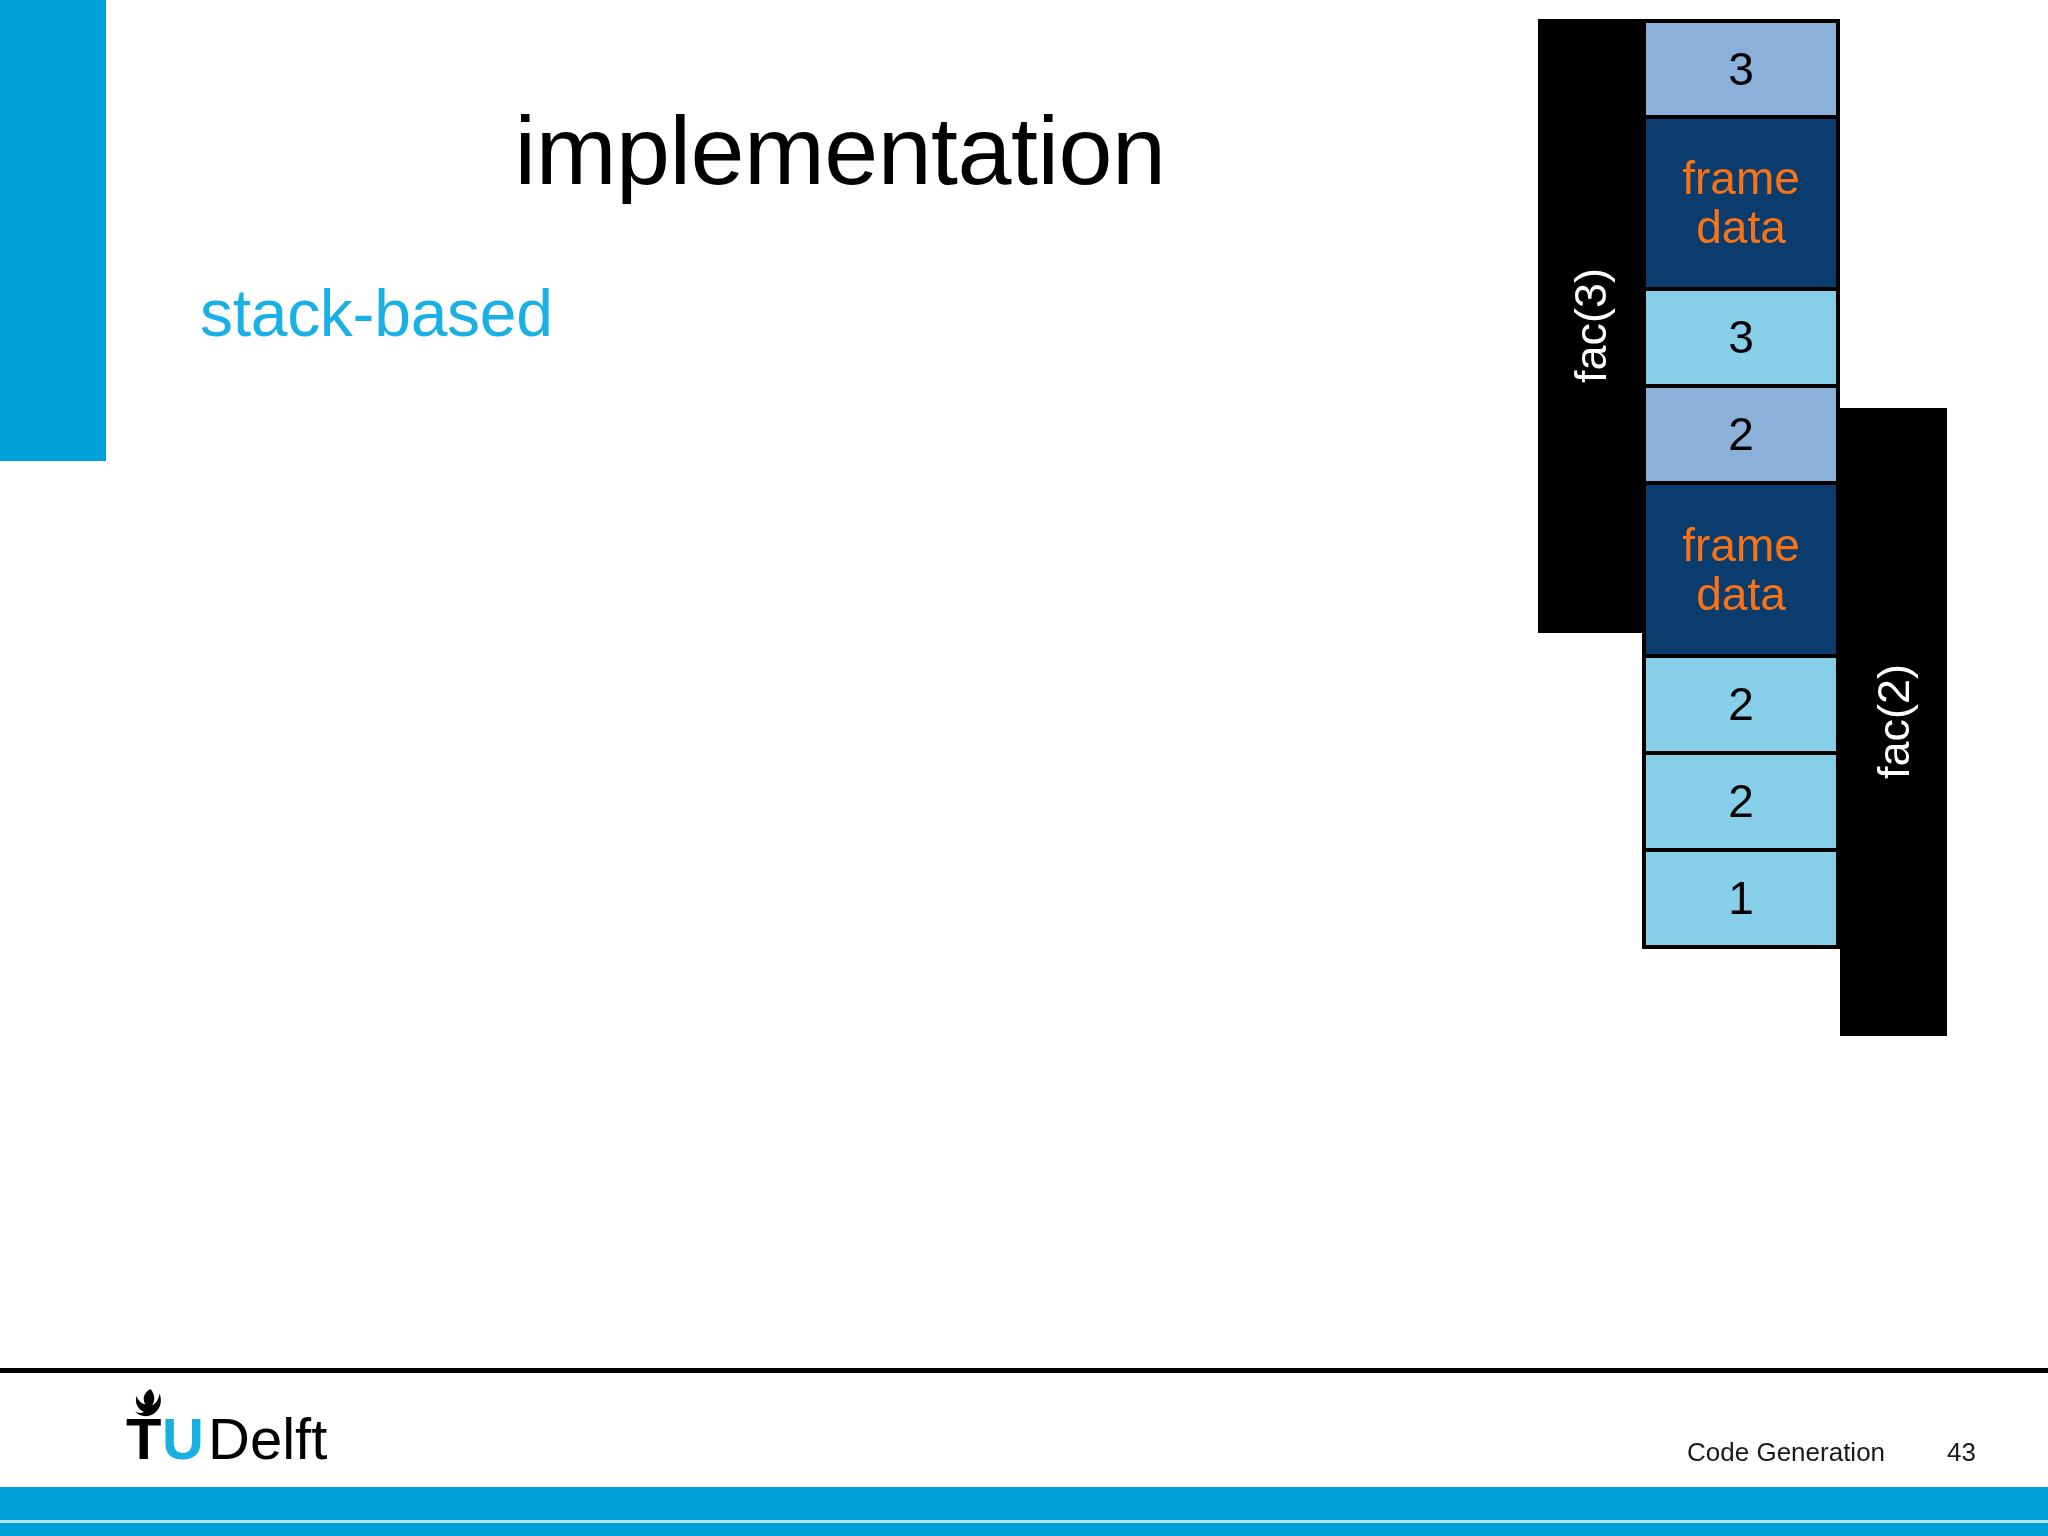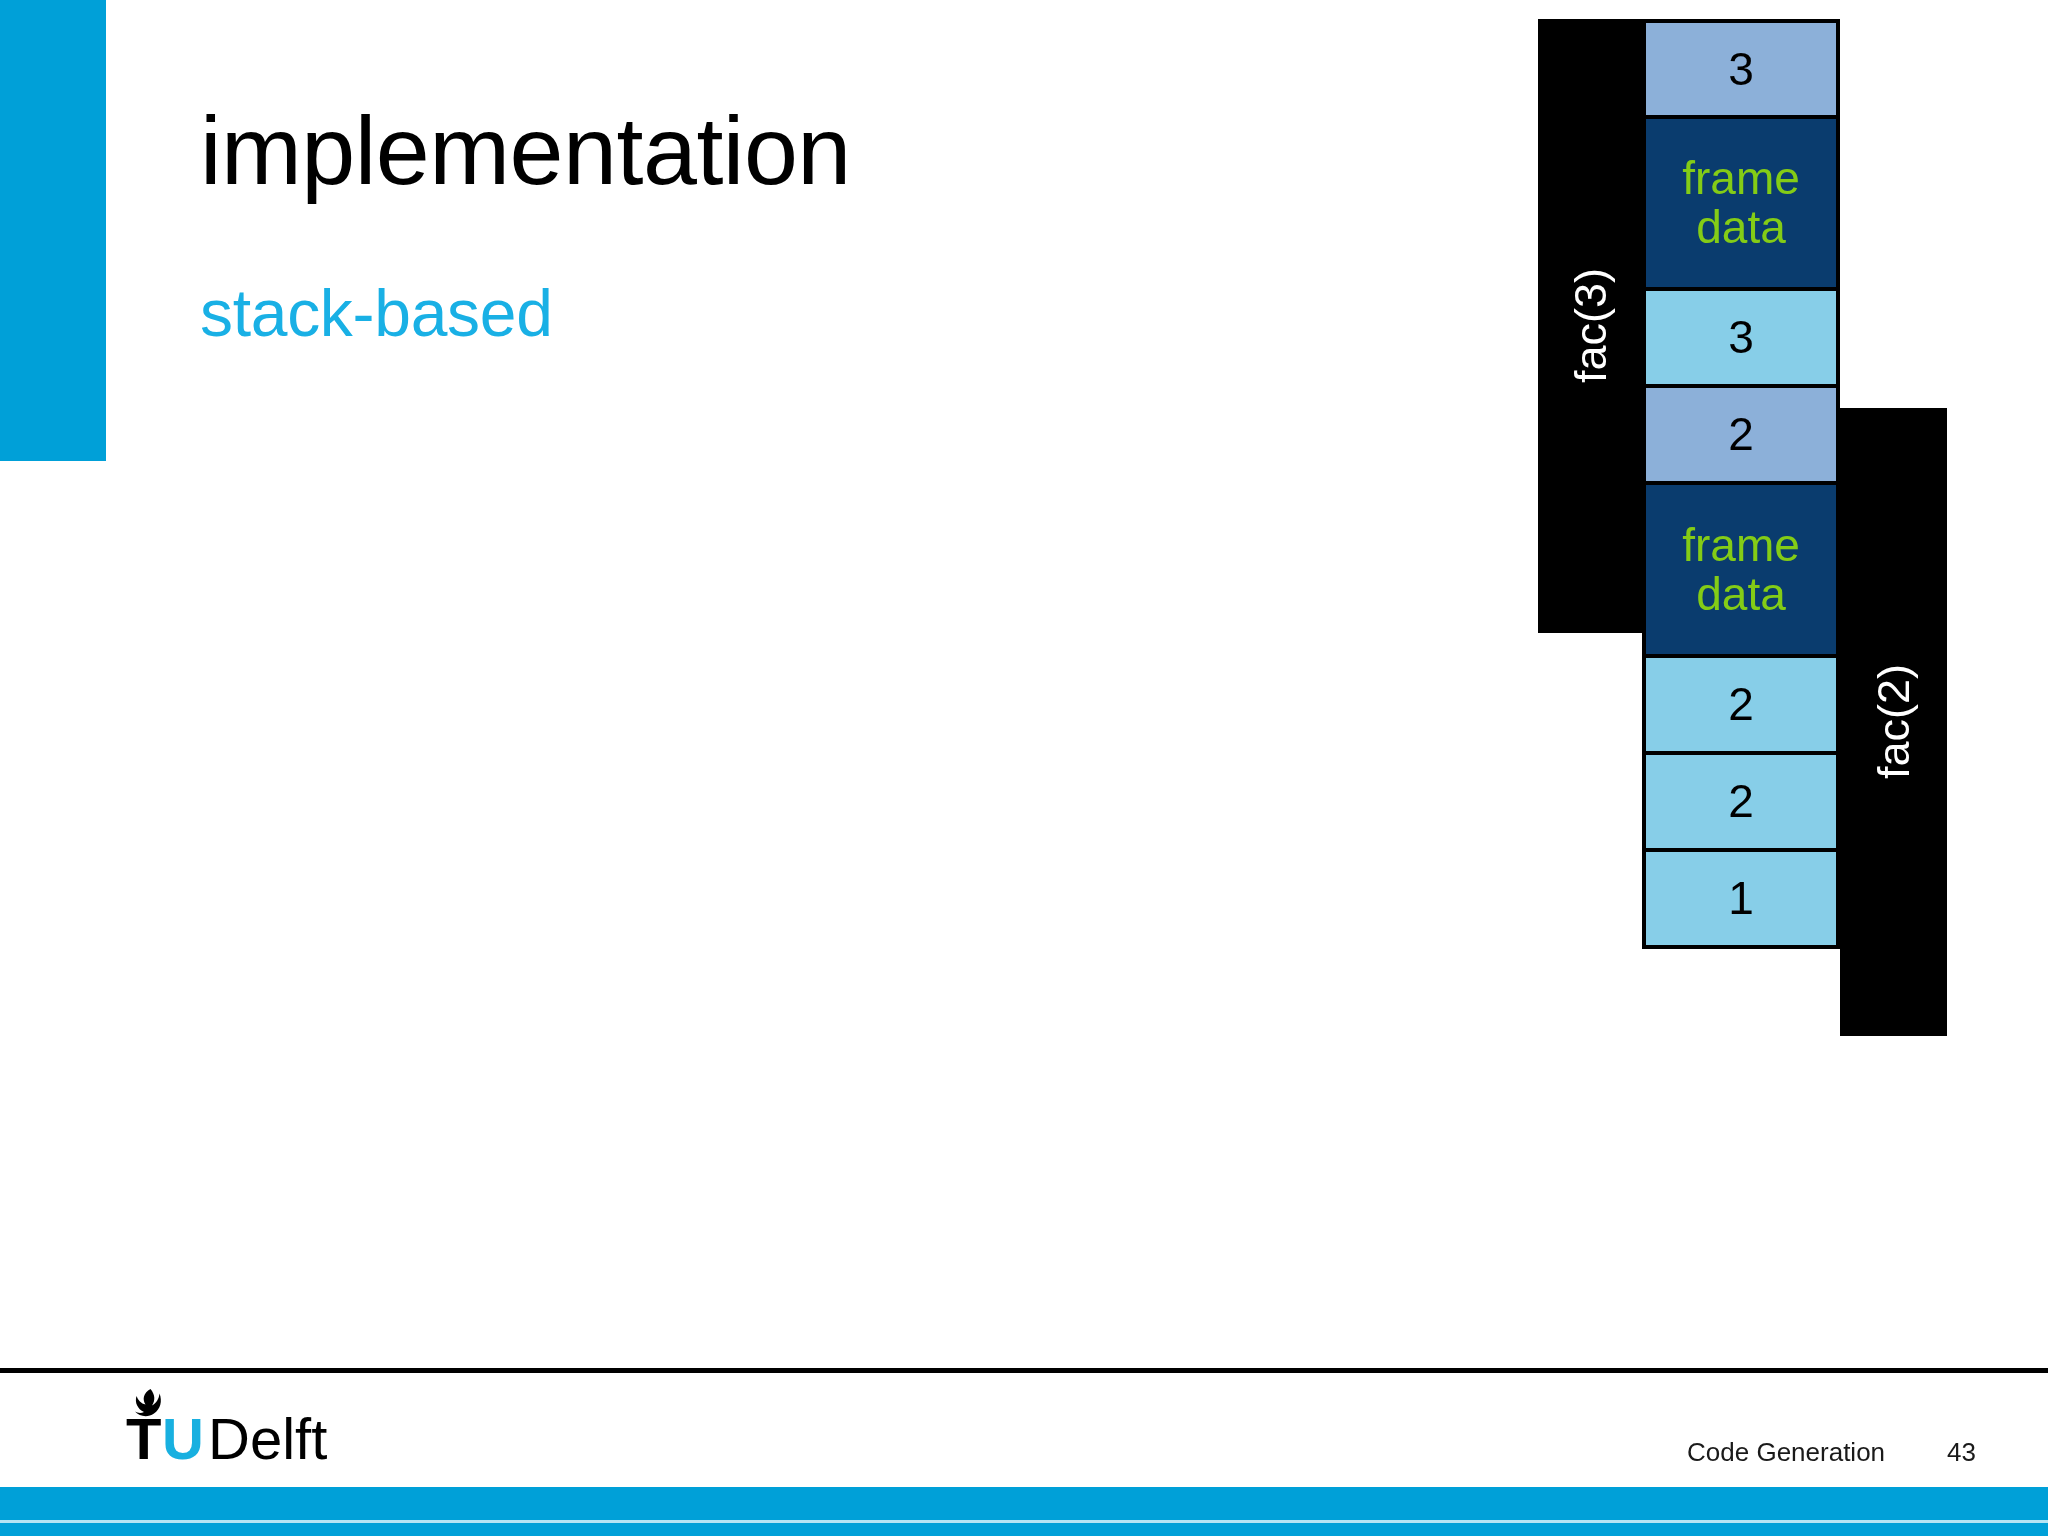--- a/index.html
+++ b/index.html
@@ -25,21 +25,21 @@
     height: 461px;
     background: #00A0D8;
   }
 
   
   .slide-title {
     position: absolute;
     left: 200px;
     top: 100px;
     width: 1280px;
-    text-align: left;
+    text-align: center;
     font-size: 97px;
     line-height: 1.05;
     font-weight: 400;
     color: #000000;
     letter-spacing: -0.5px;
     white-space: nowrap;
   }
   .slide-subtitle {
     position: absolute;
     left: 200px;
@@ -104,21 +104,21 @@
     align-items: center;
     justify-content: center;
     text-align: center;
     font-size: 46px;
     line-height: 1.06;
     color: #000000;
   }
   .stack-cell:first-child { margin-top: 0; }
   .stack-cell.value-medium { background: #8CB0D9; color: #000000; }
   .stack-cell.value-light  { background: #87CEE8; color: #000000; }
-  .stack-cell.framedata    { background: #0A3C6E; color: #84cc16; justify-content: center; }
+  .stack-cell.framedata    { background: #0A3C6E; color: #f97316; justify-content: center; }
   .stack-cell .cell-text { display: block; white-space: pre-line; }
 
   
   .footer-rule {
     position: absolute;
     left: 0;
     top: 1368px;
     width: 2048px;
     height: 5px;
     background: #000000;

